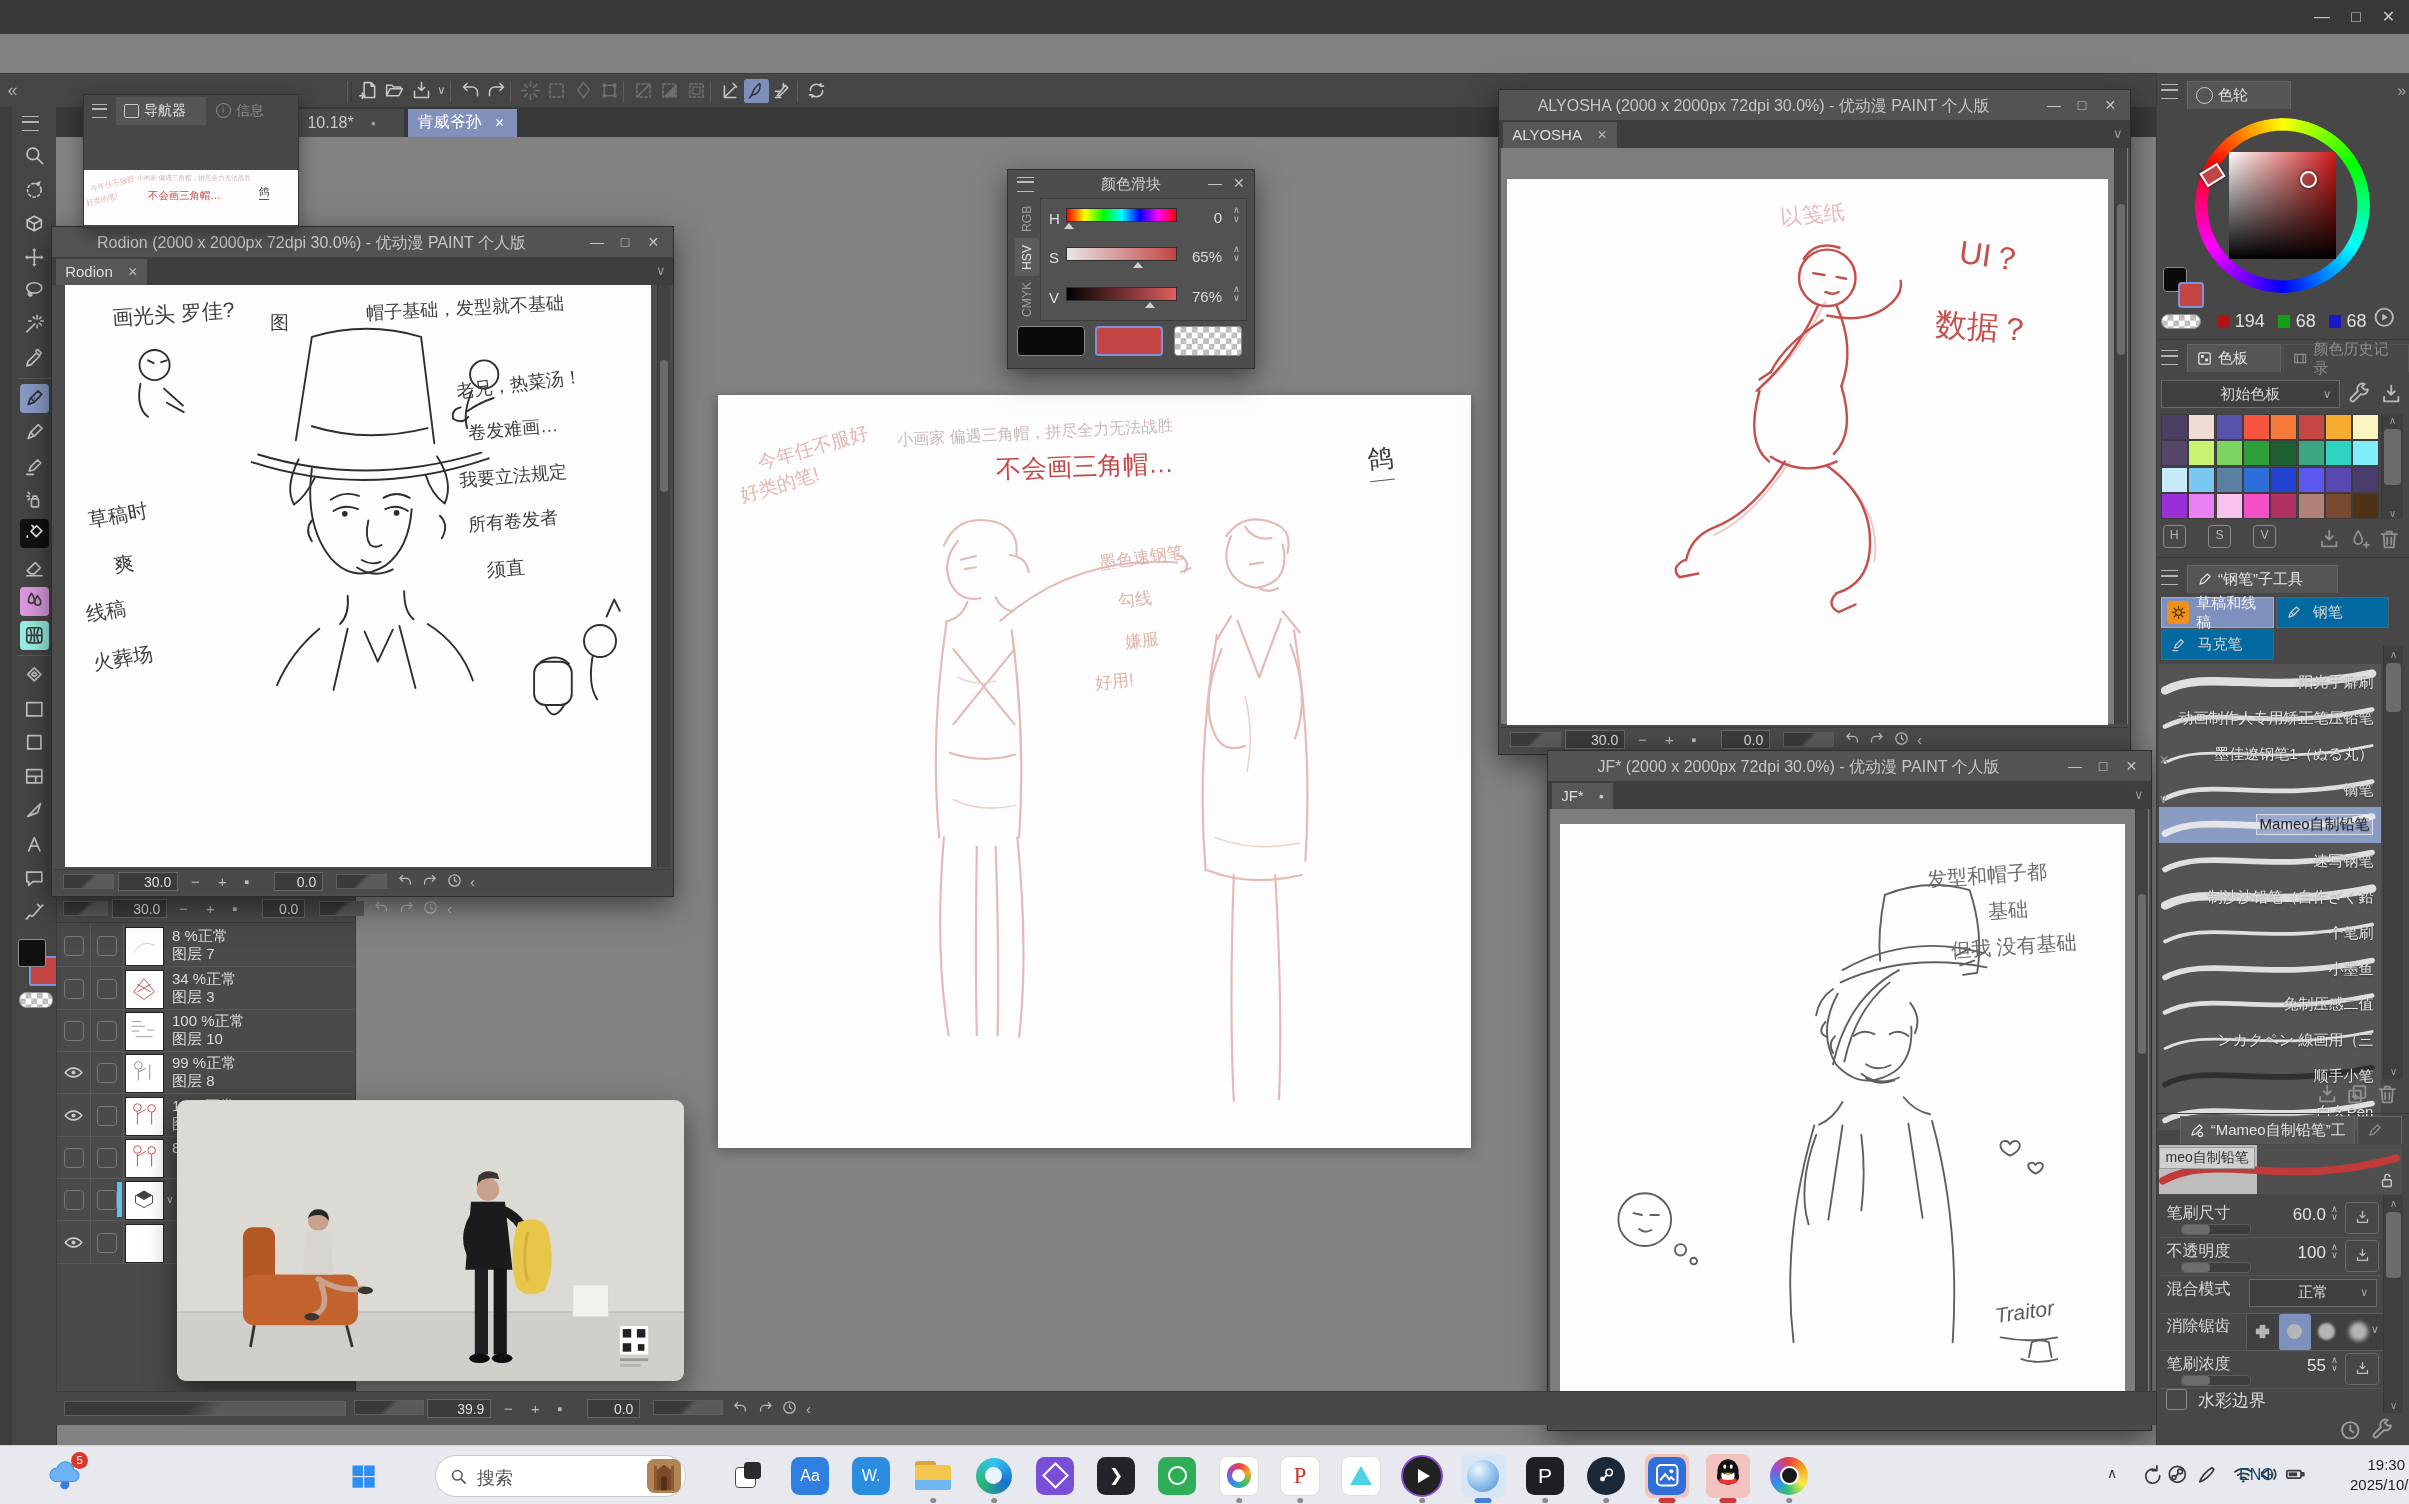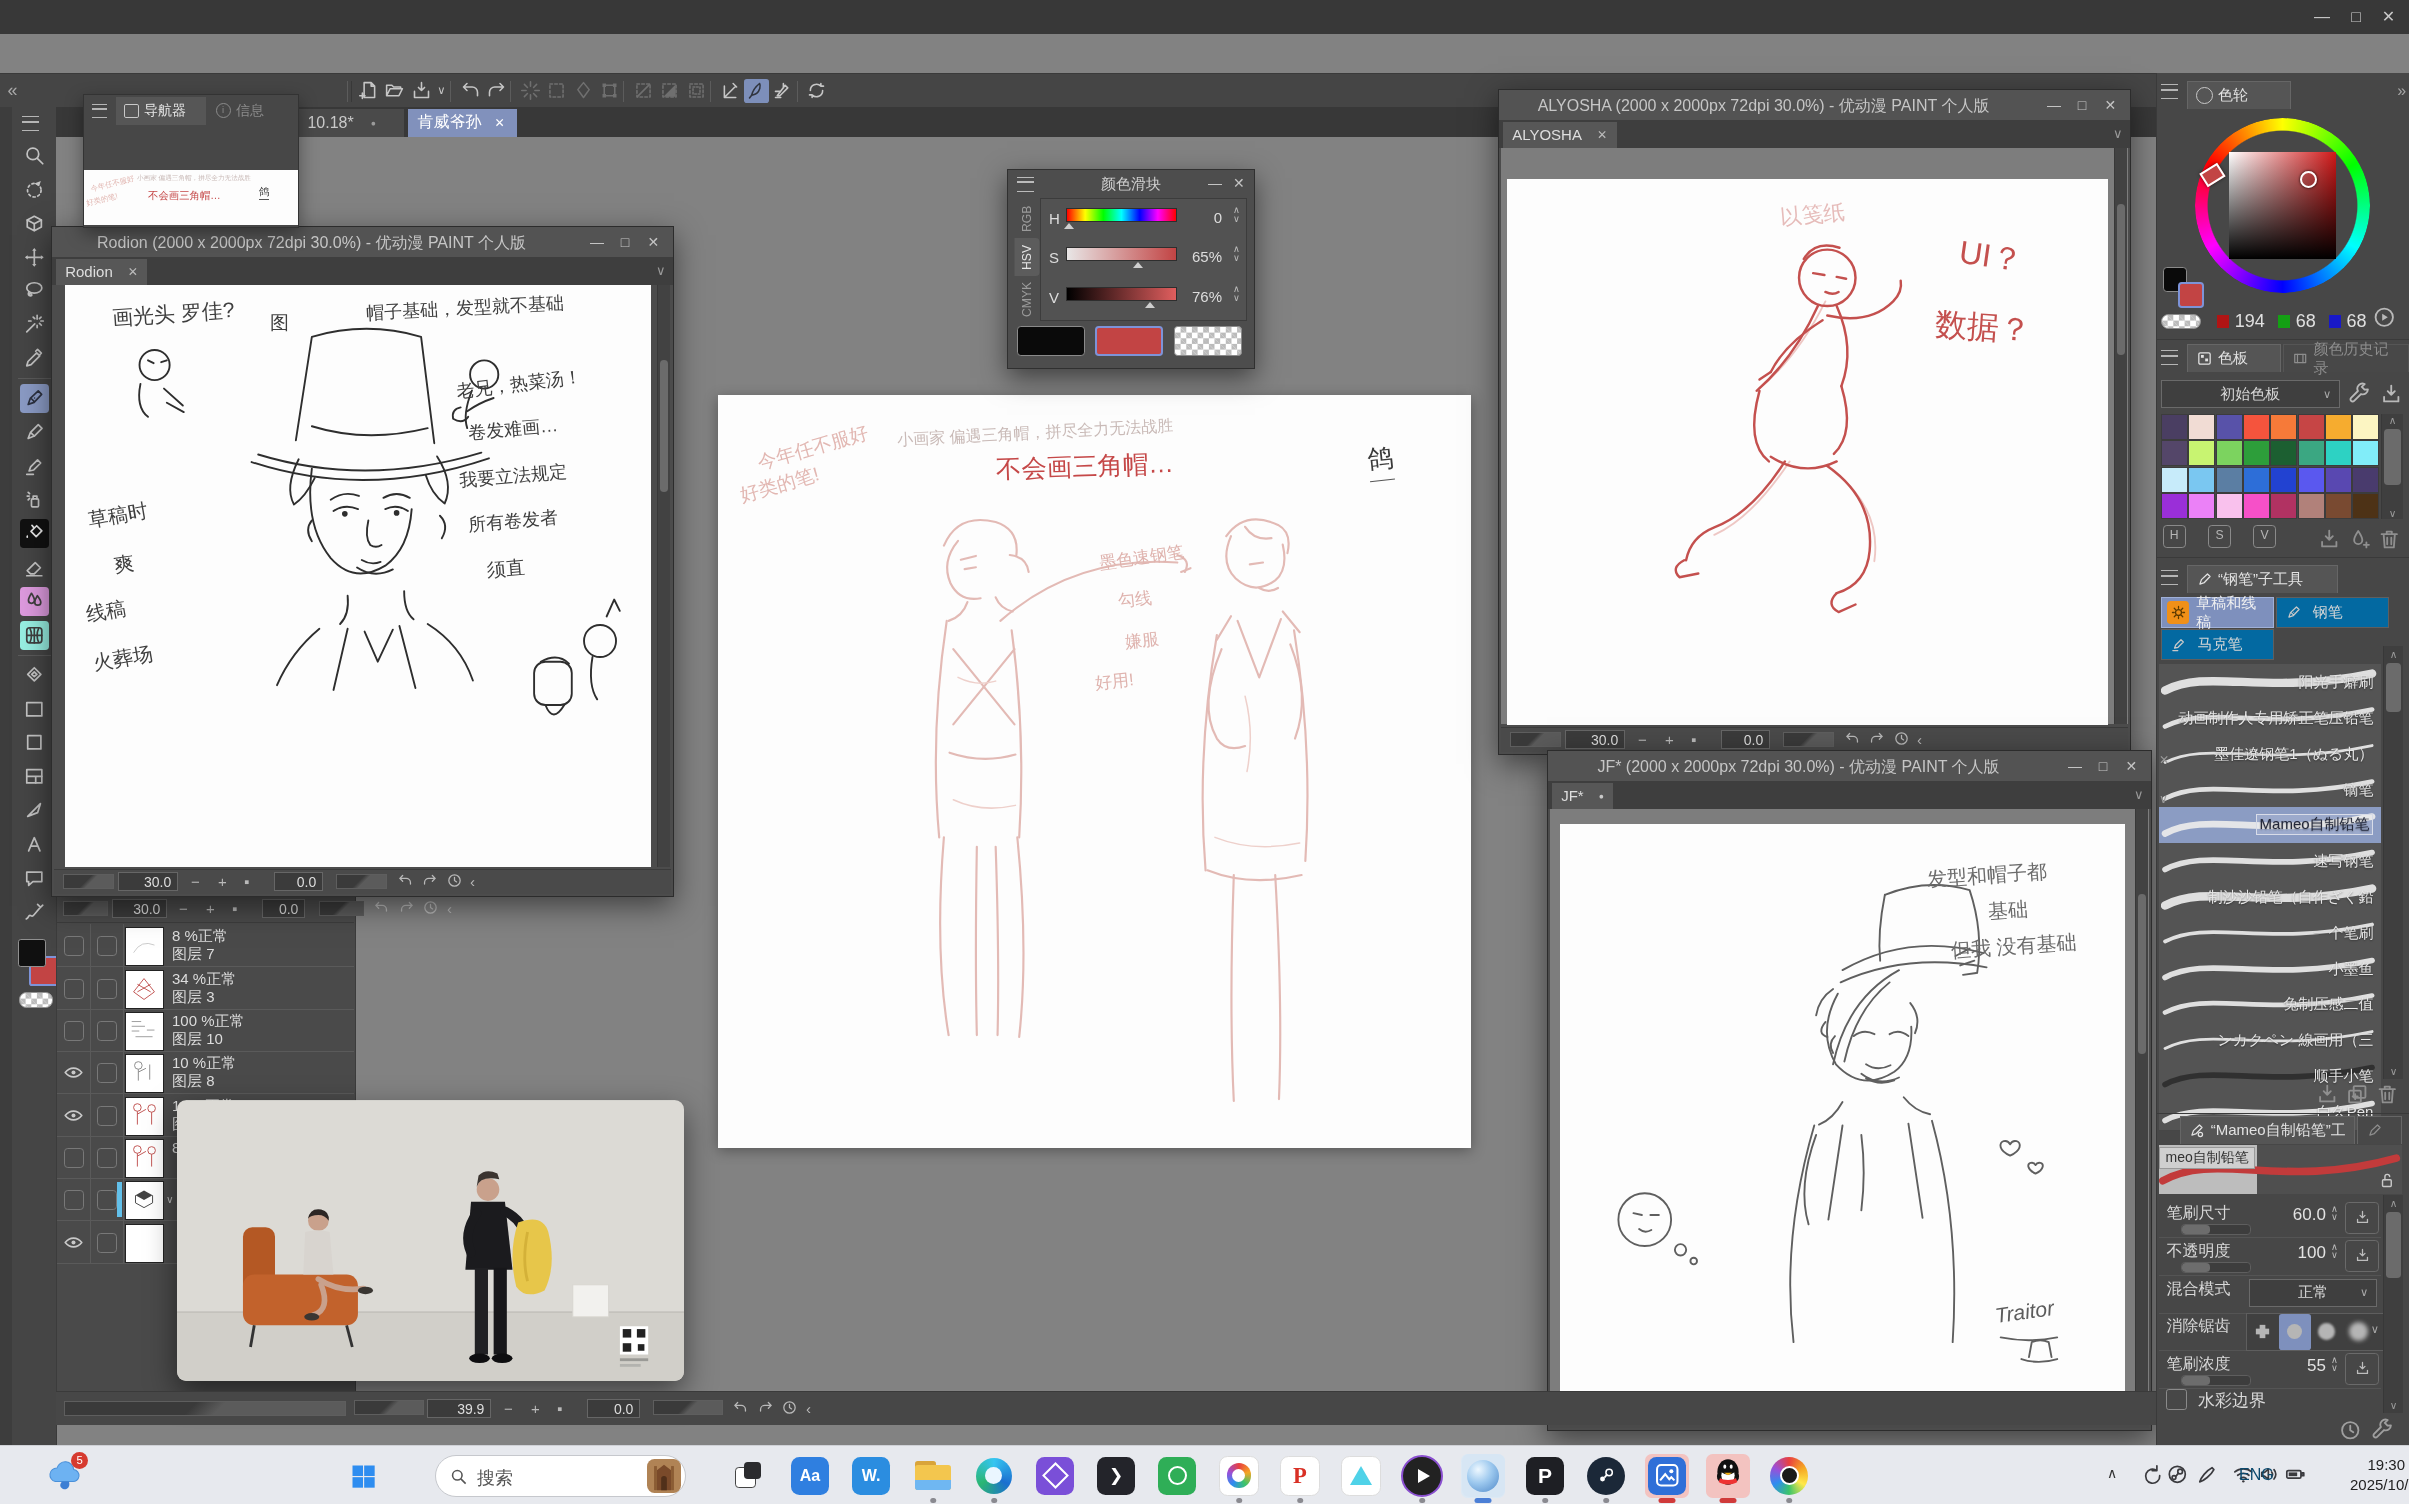--- a/index.html
+++ b/index.html
@@ -82,21 +82,21 @@
   .prow-val{position:absolute;font-size:17px;color:#e3e3e3;text-align:right;}
   .imp-btn{position:absolute;width:32px;height:30px;border:0.9px solid #6a6a6a;border-radius:3.8px;color:#bdbdbd;display:flex;align-items:center;justify-content:center;}
   .minibar{position:absolute;width:68px;height:9.4px;background:#3d3d3d;border:0.9px solid #5e5e5e;border-radius:3.8px;}
   .aabtn{position:absolute;top:0;width:32px;height:36px;display:flex;align-items:center;justify-content:center;}
   .aabtn.sel{background:#7e90bd;border-radius:2.8px;}
   
   #taskbar{left:0;top:1445px;width:2410px;height:59px;background:#e7e9ee;border-top:0.9px solid #cfd1d6;color:#222;}
   .tapp{position:absolute;top:7.5px;width:44px;height:44px;border-radius:6.6px;display:flex;align-items:center;justify-content:center;}
   .tapp .dotu{position:absolute;bottom:-5.6px;left:50%;transform:translateX(-50%);width:5.6px;height:5.6px;border-radius:2.8px;background:#8a8a90;}
   .tapp .pillu{position:absolute;bottom:-5.6px;left:50%;transform:translateX(-50%);width:17px;height:5.6px;border-radius:2.8px;background:#4b7fd6;}
-  .appsq{width:38px;height:38px;border-radius:8.5px;display:flex;align-items:center;justify-content:center;color:#fff;font-weight:bold;}
+  .appsq{width:38px;height:38px;border-radius:8.5px;display:flex;align-items:center;justify-content:center;color:#fff;font-weight:normal;}
   .trayico{position:absolute;top:17px;width:24.5px;height:24.5px;color:#3a3a3e;}
   .hw{color:#3f3f3f;}
 </style>
 </head>
 <body>
 
 <div id="root">
 
   <div id="titlebar" class="abs">
     <div class="winbtn" style="right:72px">—</div>
@@ -511,21 +511,21 @@
           </div>
         </div>
         <div class="lcell" style="left: 33px; width: 33px;">
           <div class="lchk" style="left: 6.6px;"></div>
         </div>
         <div class="lthumb"><svg width="37" height="37" viewBox="0 0 39 39">
             <circle cx="13" cy="11" r="4" stroke="#8a8a8a" fill="none"></circle>
             <path d="M13 15v12M13 18l8-4M25 10v16" stroke="#8a8a8a" fill="none"></path>
           </svg></div>
         <div class="ltext">
-          <div>10 %正常</div>
+          <div>99 %正常</div>
           <div>图层 8</div>
         </div>
       </div>
       <div class="lrow" style="top: 198px;">
         <div class="lcell" style="left: 0px; width: 33px;">
           <div class="abs" style="left: 5.6px; top: 11.3px; width: 21px; height: 21px; color: rgb(201, 201, 201);">
             <svg class="ic" viewBox="0 0 24 24" width="21" height="21">
               <path d="M2.5 12S6.5 7 12 7s9.5 5 9.5 5-4 5-9.5 5S2.5 12 2.5 12z"></path>
               <circle cx="12" cy="12" r="2.3" class="f"></circle>
             </svg>

